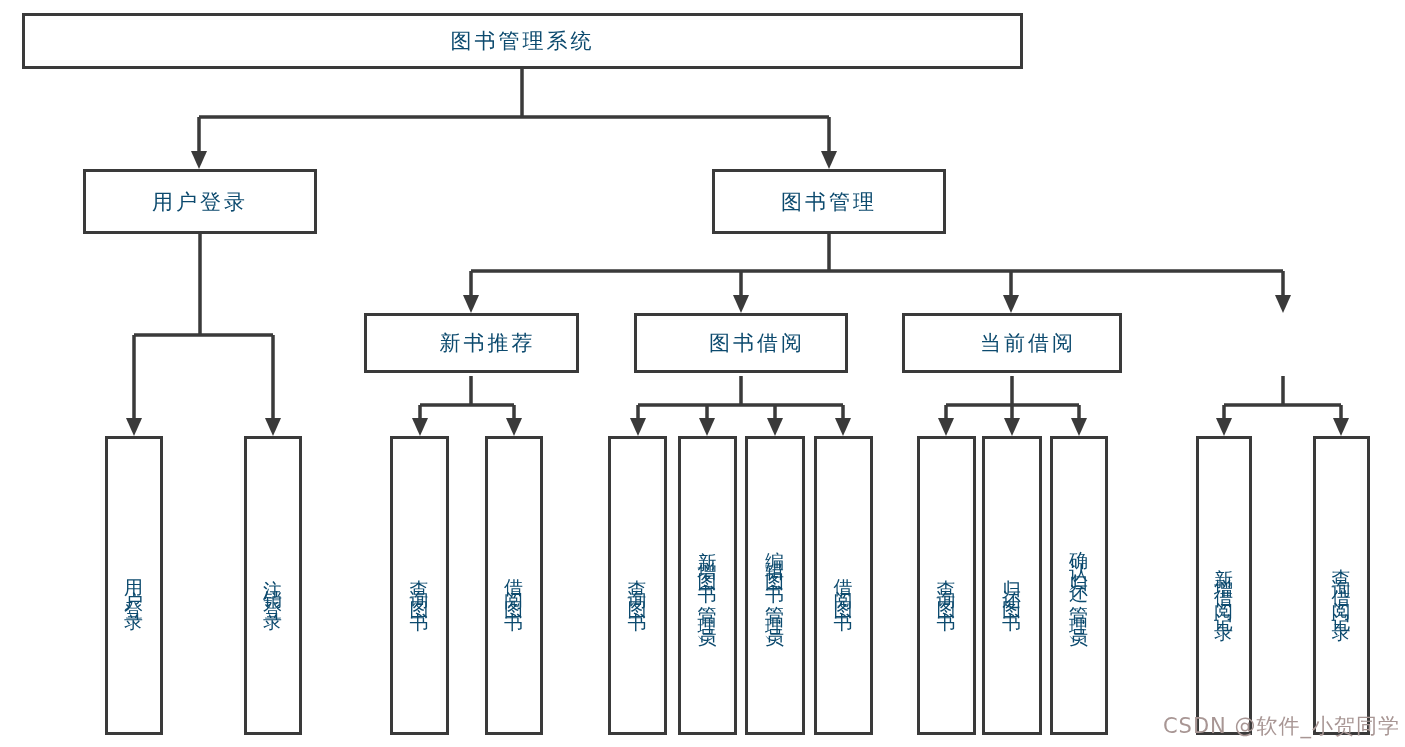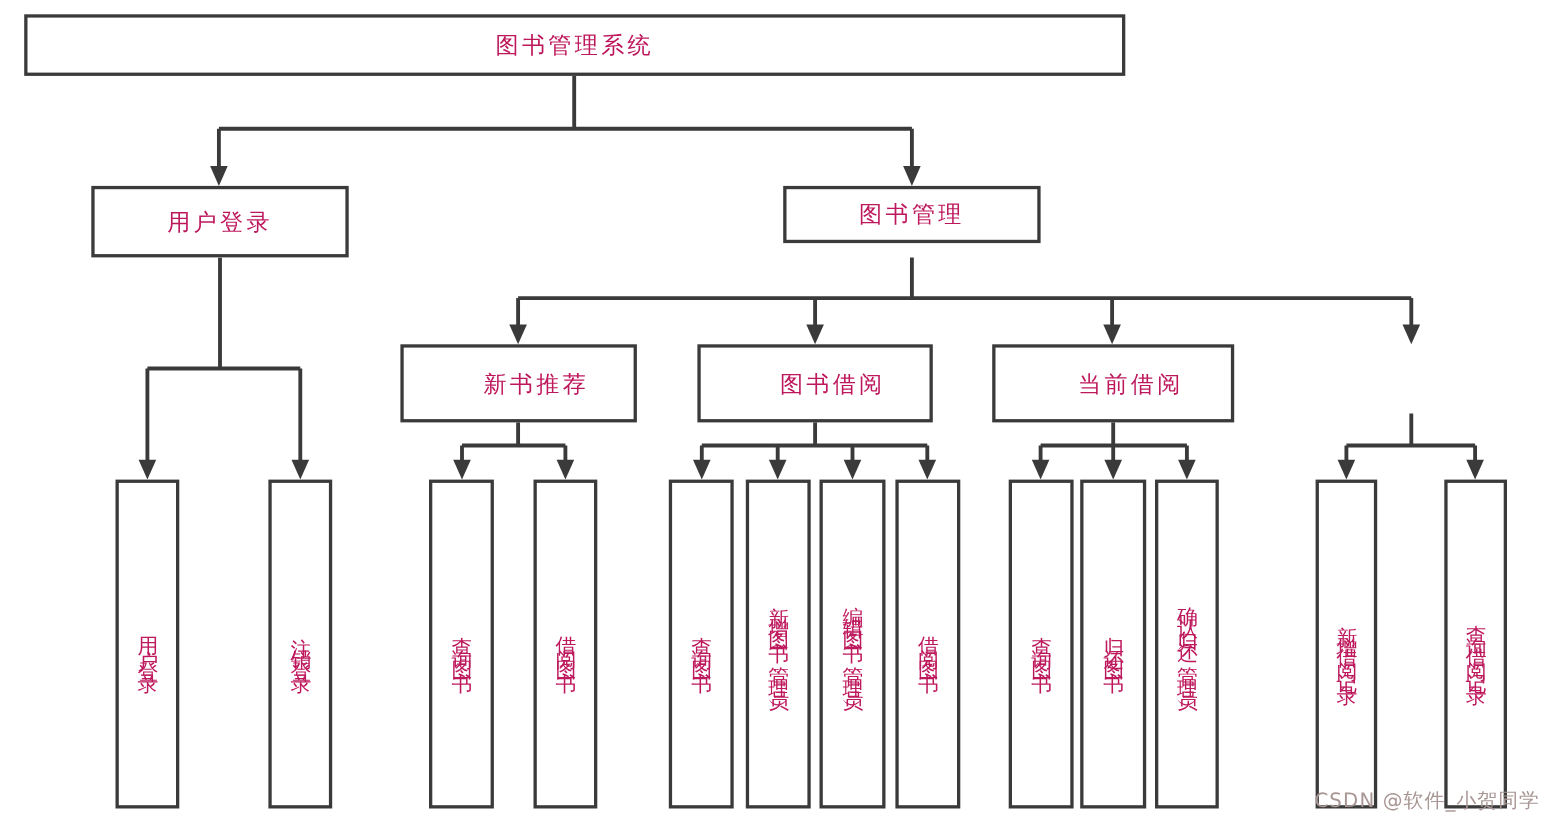--- a/index.html
+++ b/index.html
@@ -2,45 +2,45 @@
 <html><head>
 <meta charset="utf-8">
 <style>
   html,body{margin:0;padding:0;background:#ffffff;}
   body{font-family:"DejaVu Sans","Liberation Sans",sans-serif;}
   .stage{position:relative;width:1405px;height:747px;background:#ffffff;overflow:hidden;color:#2f2f2f;}
   .wires{position:absolute;left:0;top:0;width:1405px;height:747px;pointer-events:none;}
   .box{
     position:absolute;box-sizing:border-box;background:#ffffff;
     border:3px solid #3a3a3a;display:flex;align-items:center;justify-content:center;
-    font-size:21px;letter-spacing:3px;color:#be185d;white-space:nowrap;z-index:2;
+    font-size:21px;letter-spacing:3px;color:#0c4a6e;white-space:nowrap;z-index:2;
   }
   .root{left:22px;top:13px;width:1001px;height:56px;}
   .l2-0{left:83px;top:169px;width:234px;height:65px;}
-  .l2-1{left:712px;top:169px;width:234px;height:52px;}
-  .l3{top:313px;height:71px;padding-left:32px;}
+  .l2-1{left:712px;top:169px;width:234px;height:65px;}
+  .l3{top:313px;height:60px;padding-left:32px;}
   .l3-0{left:364px;width:215px;}
   .l3-1{left:634px;width:214px;}
   .l3-2{left:902px;width:220px;text-align:right;}
   .l3-3{left:1173px;width:220px;}
   .leaf{top:436px;height:299px;}
   .vtext{
     writing-mode:vertical-rl;text-orientation:mixed;
     font-size:19px;letter-spacing:11px;line-height:1;
   }
   .leaf-0{left:105px;width:58px;}  .leaf-1{left:244px;width:58px;}
   .leaf-2{left:390px;width:59px;}  .leaf-3{left:485px;width:58px;}
   .leaf-4{left:608px;width:59px;}  .leaf-5{left:678px;width:59px;}
   .leaf-6{left:745px;width:60px;}  .leaf-7{left:814px;width:59px;}
   .leaf-8{left:917px;width:59px;}  .leaf-9{left:982px;width:60px;}
   .leaf-10{left:1050px;width:58px;}
   .leaf-11{left:1196px;width:56px;} .leaf-12{left:1313px;width:57px;}
   .watermark{
     position:absolute;right:5px;bottom:7px;z-index:5;
-    font-size:18px;letter-spacing:1px;color:#a89694;
+    font-size:21px;letter-spacing:1px;color:#a89694;
   }
 </style>
 </head>
 <body>
 
 <div class="stage">
 
   <svg class="wires" viewBox="0 0 1405 747" xmlns="http://www.w3.org/2000/svg">
     <g stroke="#3a3a3a" stroke-width="3.5" fill="none">
 

